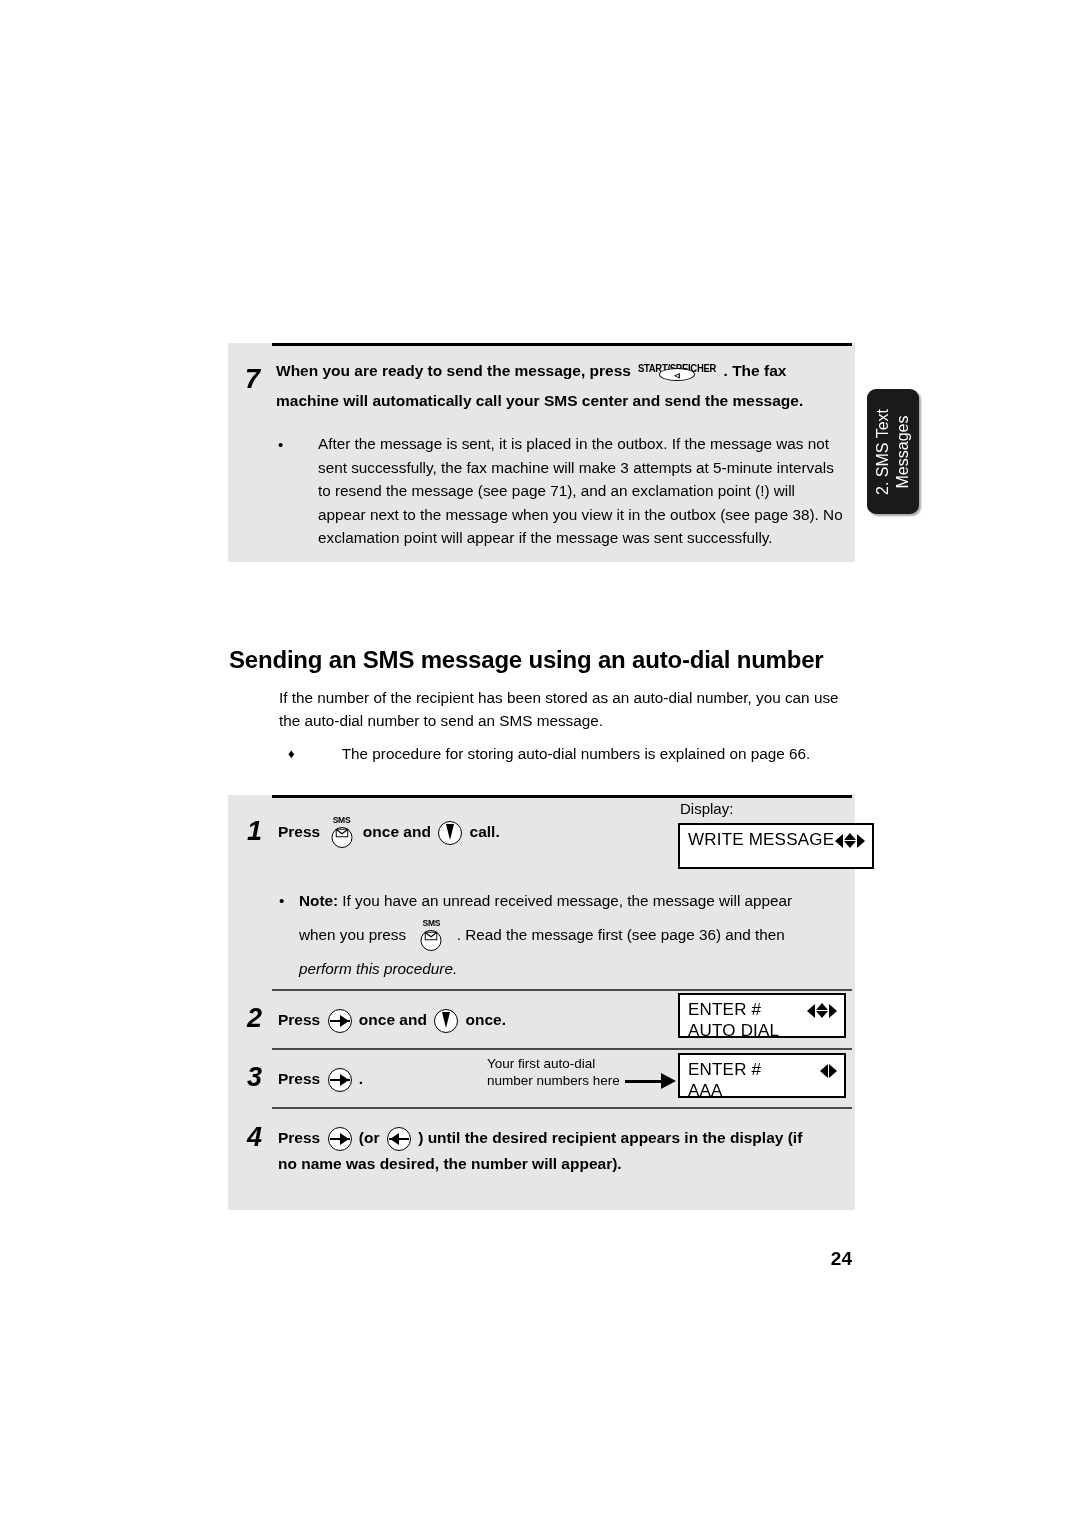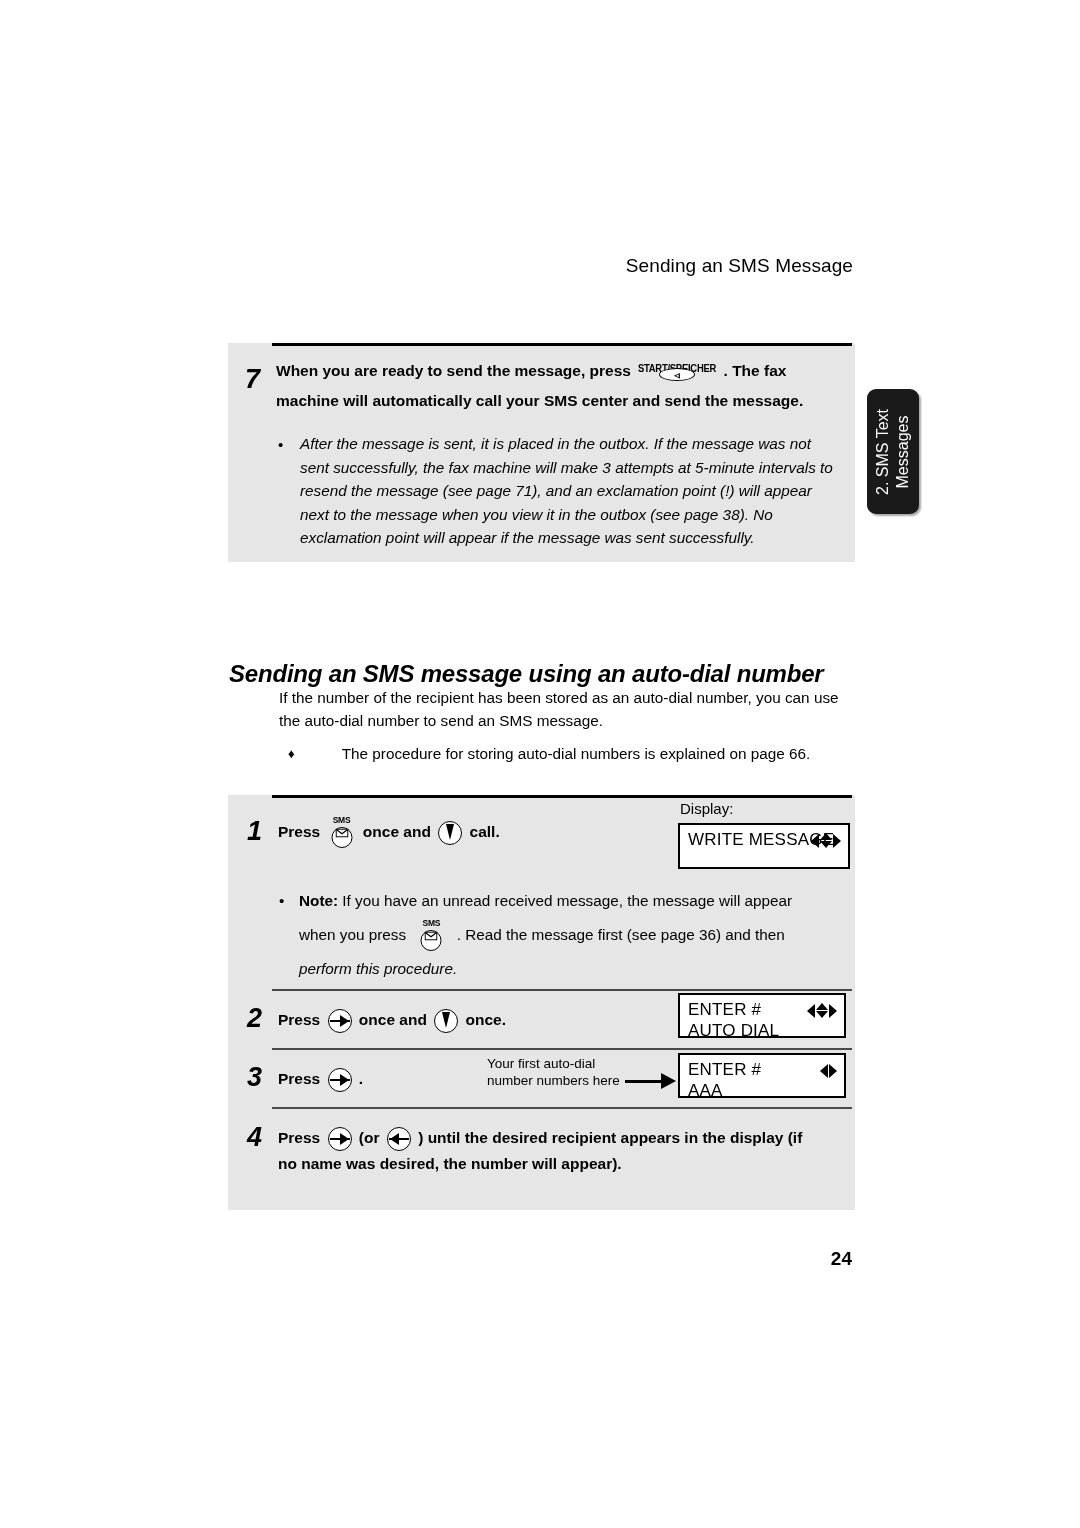--- a/index.html
+++ b/index.html
@@ -84,21 +84,21 @@
     width: 566px;
     font-size: 15.3px;
     line-height: 23.5px;
   }
   .bullet-para .bdot {
     position: absolute;
     left: 0px;
     top: 1px;
     font-size: 15px;
   }
-  .bullet-para .btext { display: block; margin-left: 22px; font-style: italic; }
+  .bullet-para .btext { display: block; margin-left: 40px; }
 
   
   .side-tab {
     position: absolute;
     left: 867px;
     top: 389px;
     width: 52px;
     height: 125px;
     background: #1a1a1a;
     border-radius: 9px;
@@ -115,24 +115,23 @@
     line-height: 20px;
     text-align: center;
     width: 120px;
   }
   .side-tab-text span { display: block; }
 
   
   .section-heading {
     position: absolute;
     left: 229px;
-    top: 660px;
+    top: 646px;
     font-size: 24px;
     font-weight: bold;
-    font-style: italic;
     letter-spacing: -.2px;
   }
 
   .intro-para {
     position: absolute;
     left: 279px;
     top: 686px;
     width: 566px;
     font-size: 15.3px;
     line-height: 23px;
@@ -379,21 +378,20 @@
     text-align: right;
     font-size: 19px;
     font-weight: bold;
   }
 </style>
 </head>
 <body>
 
 <div class="page">
 
-  <div class="running-header">Sending an SMS Message</div>
 
   <div class="gray-panel panel-top"></div>
   <div class="rule" style="top:343px;"></div>
 
   <div class="step-num" style="left:245px; top:366px;">7</div>
 
   <div class="step7-body">
     <span>When you are ready to send the message, press</span>
     <span class="icon-inline icon-start">
       <span class="lbl">START/SPEICHER</span>
@@ -443,21 +441,21 @@
       </svg>
     </span>
     <span>once and</span>
     <span class="icon-inline icon-down">
       <span class="circ"></span>
       <span class="wedge"></span>
     </span>
     <span>call.</span>
   </div>
 
-  <div class="lcd" style="left:678px; top:823px; width:172px; height:46px;">
+  <div class="lcd" style="left:678px; top:823px; width:196px; height:46px;">
     <div class="lcd-line">WRITE MESSAGE</div>
     <div class="lcd-arrows">
       <span class="ar-left"></span>
       <span class="ar-ud">
         <span class="ar-up"></span>
         <span class="ar-down"></span>
       </span>
       <span class="ar-right"></span>
     </div>
   </div>

